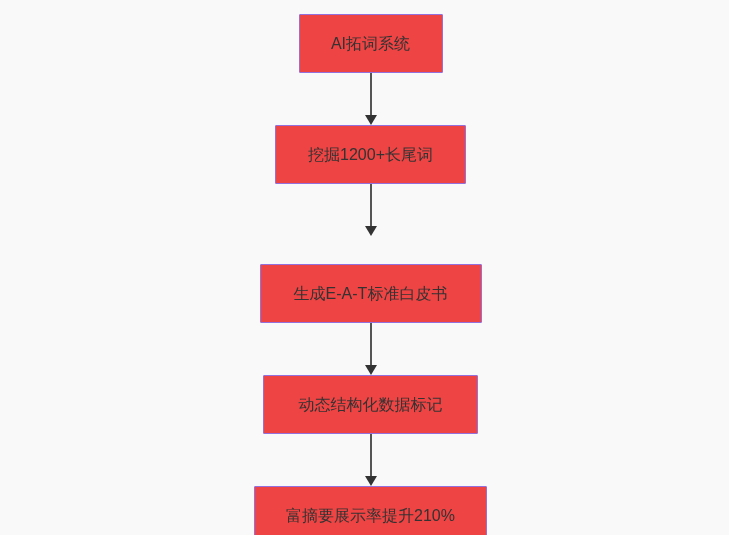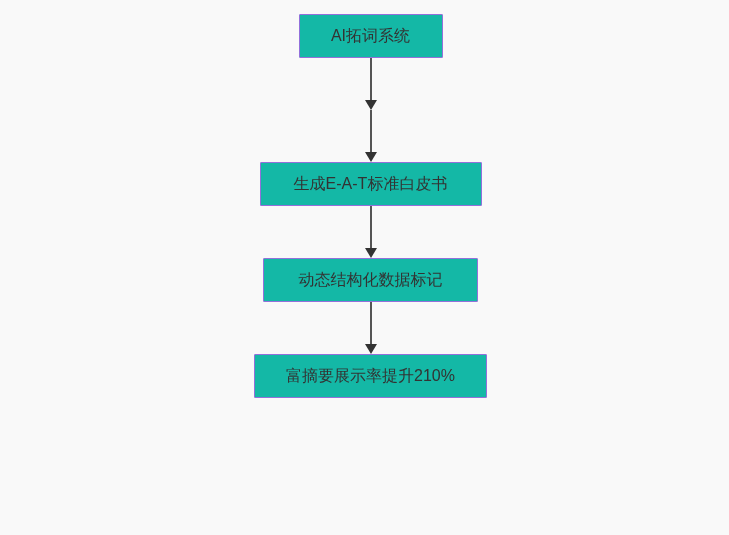--- a/index.html
+++ b/index.html
@@ -17,38 +17,38 @@
     left: 6px;               
     width: 729px;
     padding-top: 14px;
     display: flex;
     flex-direction: column;
     align-items: center;
   }
 
   .node {
     box-sizing: border-box;
-    height: 44px;
+    height: 59px;
     display: flex;
     align-items: center;
     justify-content: center;
-    background: #14b8a6;
+    background: #ef4444;
     border: 1.5px solid #9370DB;
     border-radius: 1px;
     color: #333333;
     font-size: 16px;
     line-height: 1;
     white-space: nowrap;
     padding: 0 28px;
   }
 
   
   .node.n1 { min-width: 144px; }
   .node.n2 { min-width: 191px; }
-  .node.n3 { min-width: 222px; }
+  .node.n3 { min-width: 222px; margin-top: 28px; }
   .node.n4 { min-width: 215px; font-family: Liberation Serif, serif; }
   .node.n5 { min-width: 233px; }
 
   .arrow {
     height: 52px;
     width: 14px;
     display: flex;
     flex-direction: column;
     align-items: center;
   }
@@ -75,20 +75,23 @@
 
   <div class="node n1">
     <span>AI拓词系统</span>
   </div>
 
   <div class="arrow">
     <div class="arrow-line"></div>
     <div class="arrow-head"></div>
   </div>
 
+  <div class="node n2">
+    <span>挖掘1200+长尾词</span>
+  </div>
 
   <div class="arrow">
     <div class="arrow-line"></div>
     <div class="arrow-head"></div>
   </div>
 
   <div class="node n3">
     <span>生成E-A-T标准白皮书</span>
   </div>
 

